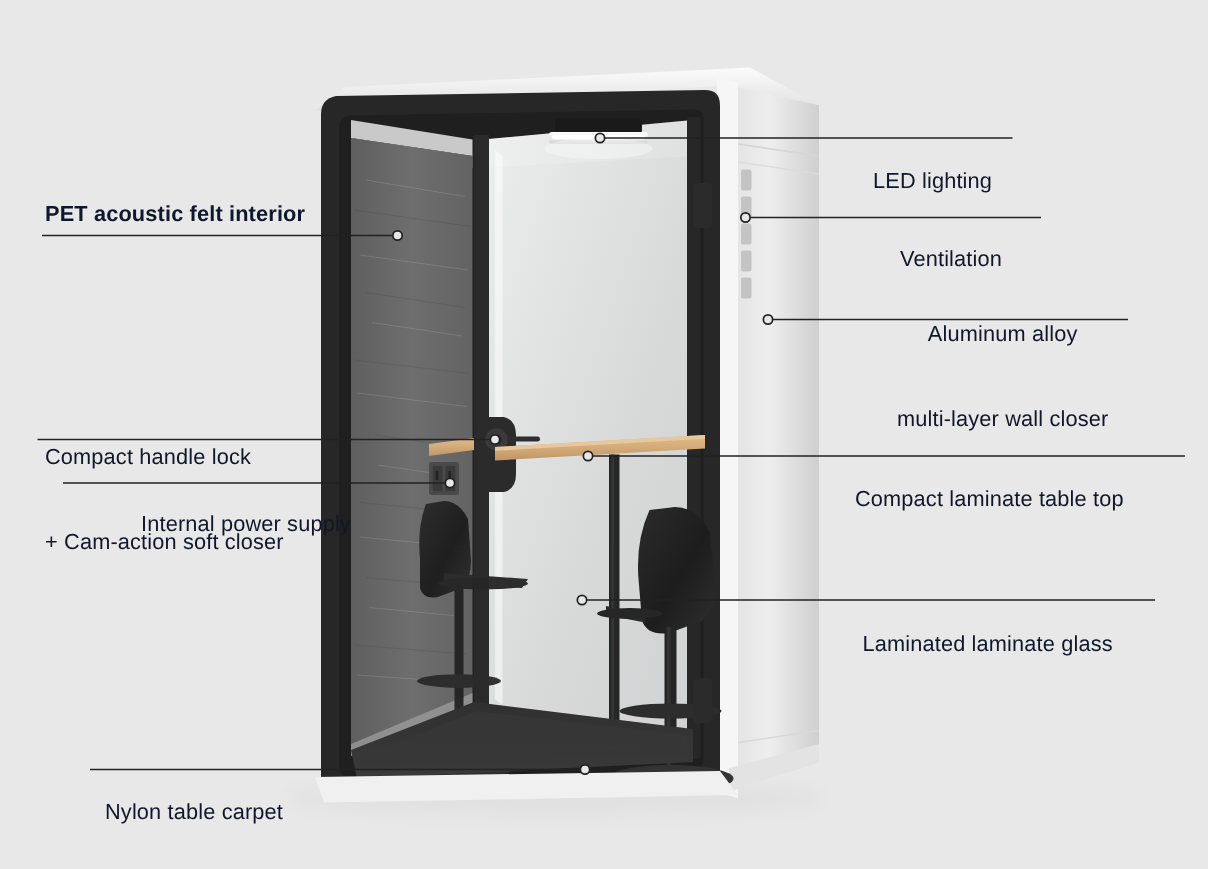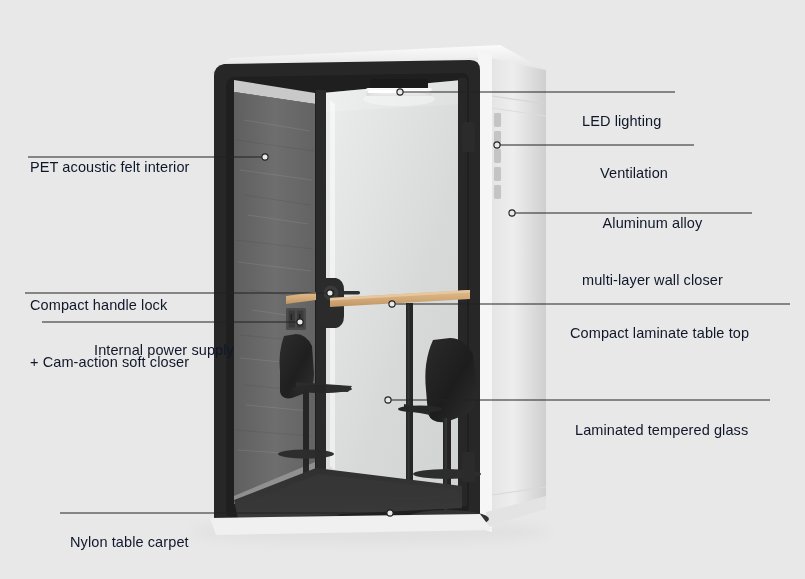--- a/index.html
+++ b/index.html
@@ -251,21 +251,21 @@
       <circle cx="300" cy="322" r="3.1"></circle>
       <circle cx="390" cy="513" r="3.1"></circle>
       <circle cx="400" cy="92" r="3.1"></circle>
       <circle cx="497" cy="145" r="3.1"></circle>
       <circle cx="512" cy="213" r="3.1"></circle>
       <circle cx="392" cy="304" r="3.1"></circle>
       <circle cx="388" cy="400" r="3.1"></circle>
     </g>
   </svg>
 
-  <div class="callout-text left" style="left:30px;top:120px;">
+  <div class="callout-text left" style="left:30px;top:96px;font-weight:bold;">
     <div>PET acoustic felt interior</div>
   </div>
 
   <div class="callout-text left" style="left:30px;top:258px;">
     <div>Compact handle lock</div>
     <div>+ Cam-action soft closer</div>
   </div>
 
   <div class="callout-text left" style="left:48px;top:303px;margin-left:46px;">
     <div>Internal power supply</div>
@@ -276,26 +276,26 @@
   </div>
 
   <div class="callout-text right" style="left:582px;top:74px;">
     <div>LED lighting</div>
   </div>
 
   <div class="callout-text right" style="left:600px;top:126px;">
     <div>Ventilation</div>
   </div>
 
-  <div class="callout-text right" style="left:582px;top:176px;">
+  <div class="callout-text right" style="left:598px;top:176px;">
     <div style="text-align:center;">Aluminum alloy</div>
     <div>multi-layer wall closer</div>
   </div>
 
   <div class="callout-text right" style="left:570px;top:286px;">
     <div>Compact laminate table top</div>
   </div>
 
   <div class="callout-text right" style="left:575px;top:383px;">
-    <div>Laminated tempered glass</div>
+    <div>Laminated laminate glass</div>
   </div>
 
 </div>
 
 </body></html>

